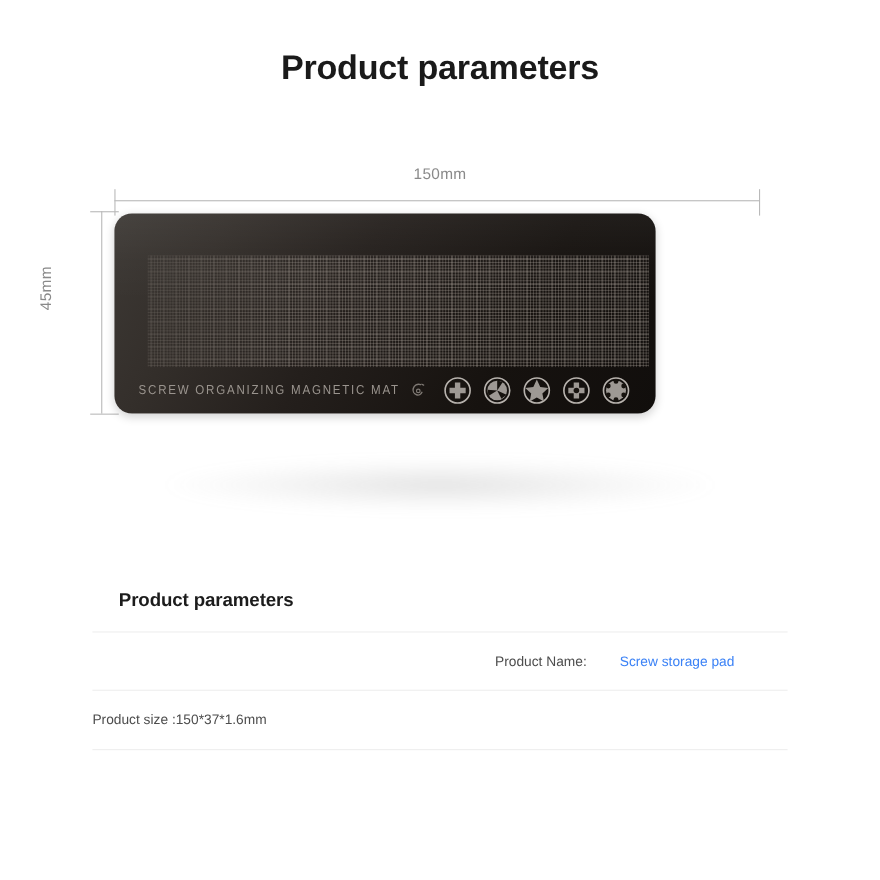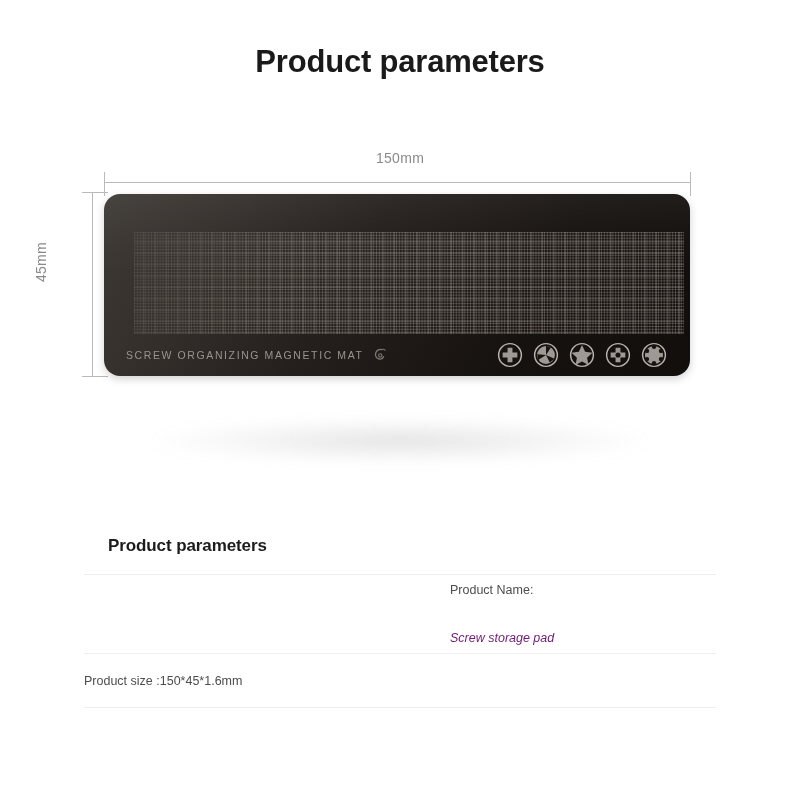--- a/index.html
+++ b/index.html
@@ -54,21 +54,21 @@
   .dim-left-tick-t { top: 42px; }
   .dim-left-tick-b { top: 226px; }
 
   
   .mat-shadow {
     position: absolute; left: 150px; top: 268px; width: 500px; height: 46px;
     background: radial-gradient(ellipse at center, rgba(120,120,120,.20) 0%, rgba(140,140,140,.08) 45%, rgba(255,255,255,0) 72%);
     filter: blur(6px);
   }
   .mat {
-    position: absolute; left: 104px; top: 44px; width: 586px; height: 182px;
+    position: absolute; left: 104px; top: 44px; width: 492px; height: 182px;
     border-radius: 16px;
     background:
       linear-gradient(118deg, #3d3935 0%, #342f2b 18%, #241f1c 42%, #16120f 72%, #110e0c 100%);
     overflow: hidden;
     box-shadow: 0 3px 9px rgba(0,0,0,.18);
   }
   
   .mat-sheen {
     position: absolute; left: 0; top: 0; width: 100%; height: 44%;
     background: linear-gradient(180deg, rgba(255,255,255,.055) 0%, rgba(255,255,255,.015) 55%, rgba(255,255,255,0) 100%);
@@ -121,23 +121,23 @@
   .spec-row {
     display: flex; align-items: center;
     border-bottom: 1px solid #eeeeee;
     min-height: 54px;
   }
   .spec-row:first-child { border-top: 1px solid #eeeeee; }
   .spec-cell { font-size: 12.5px; color: #4d4d4d; line-height: 1.45; }
   .cell-left  { width: 366px; text-align: center; padding: 6px 16px; }
   .cell-right { width: 266px; text-align: left; padding: 6px 0 6px 0; }
   .cell-left.blank { color: transparent; }
-  .kv { display: inline-flex; gap: 30px; align-items: baseline; flex-direction: column; }
+  .kv { display: inline-flex; gap: 30px; align-items: baseline; }
   .kv-key { color: #4d4d4d; }
-  .kv-val { color: #701a75; font-style: italic; }
+  .kv-val { color: #3b82f6; }
 </style>
 </head>
 <body>
 
 <div class="page">
 
   <div class="page-title">Product parameters</div>
 
   <div class="figure">
 
@@ -220,21 +220,21 @@
           <span class="kv">
             <span class="kv-key">Product Name:</span>
             <span class="kv-val">Screw storage pad</span>
           </span>
         </div>
       </div>
 
       <div class="spec-row">
         <div class="spec-cell cell-right">
           <span class="kv">
-            <span class="kv-key">Product size :150*45*1.6mm</span>
+            <span class="kv-key">Product size :150*37*1.6mm</span>
           </span>
         </div>
       </div>
 
 
     </div>
   </div>
 
 </div>
 

